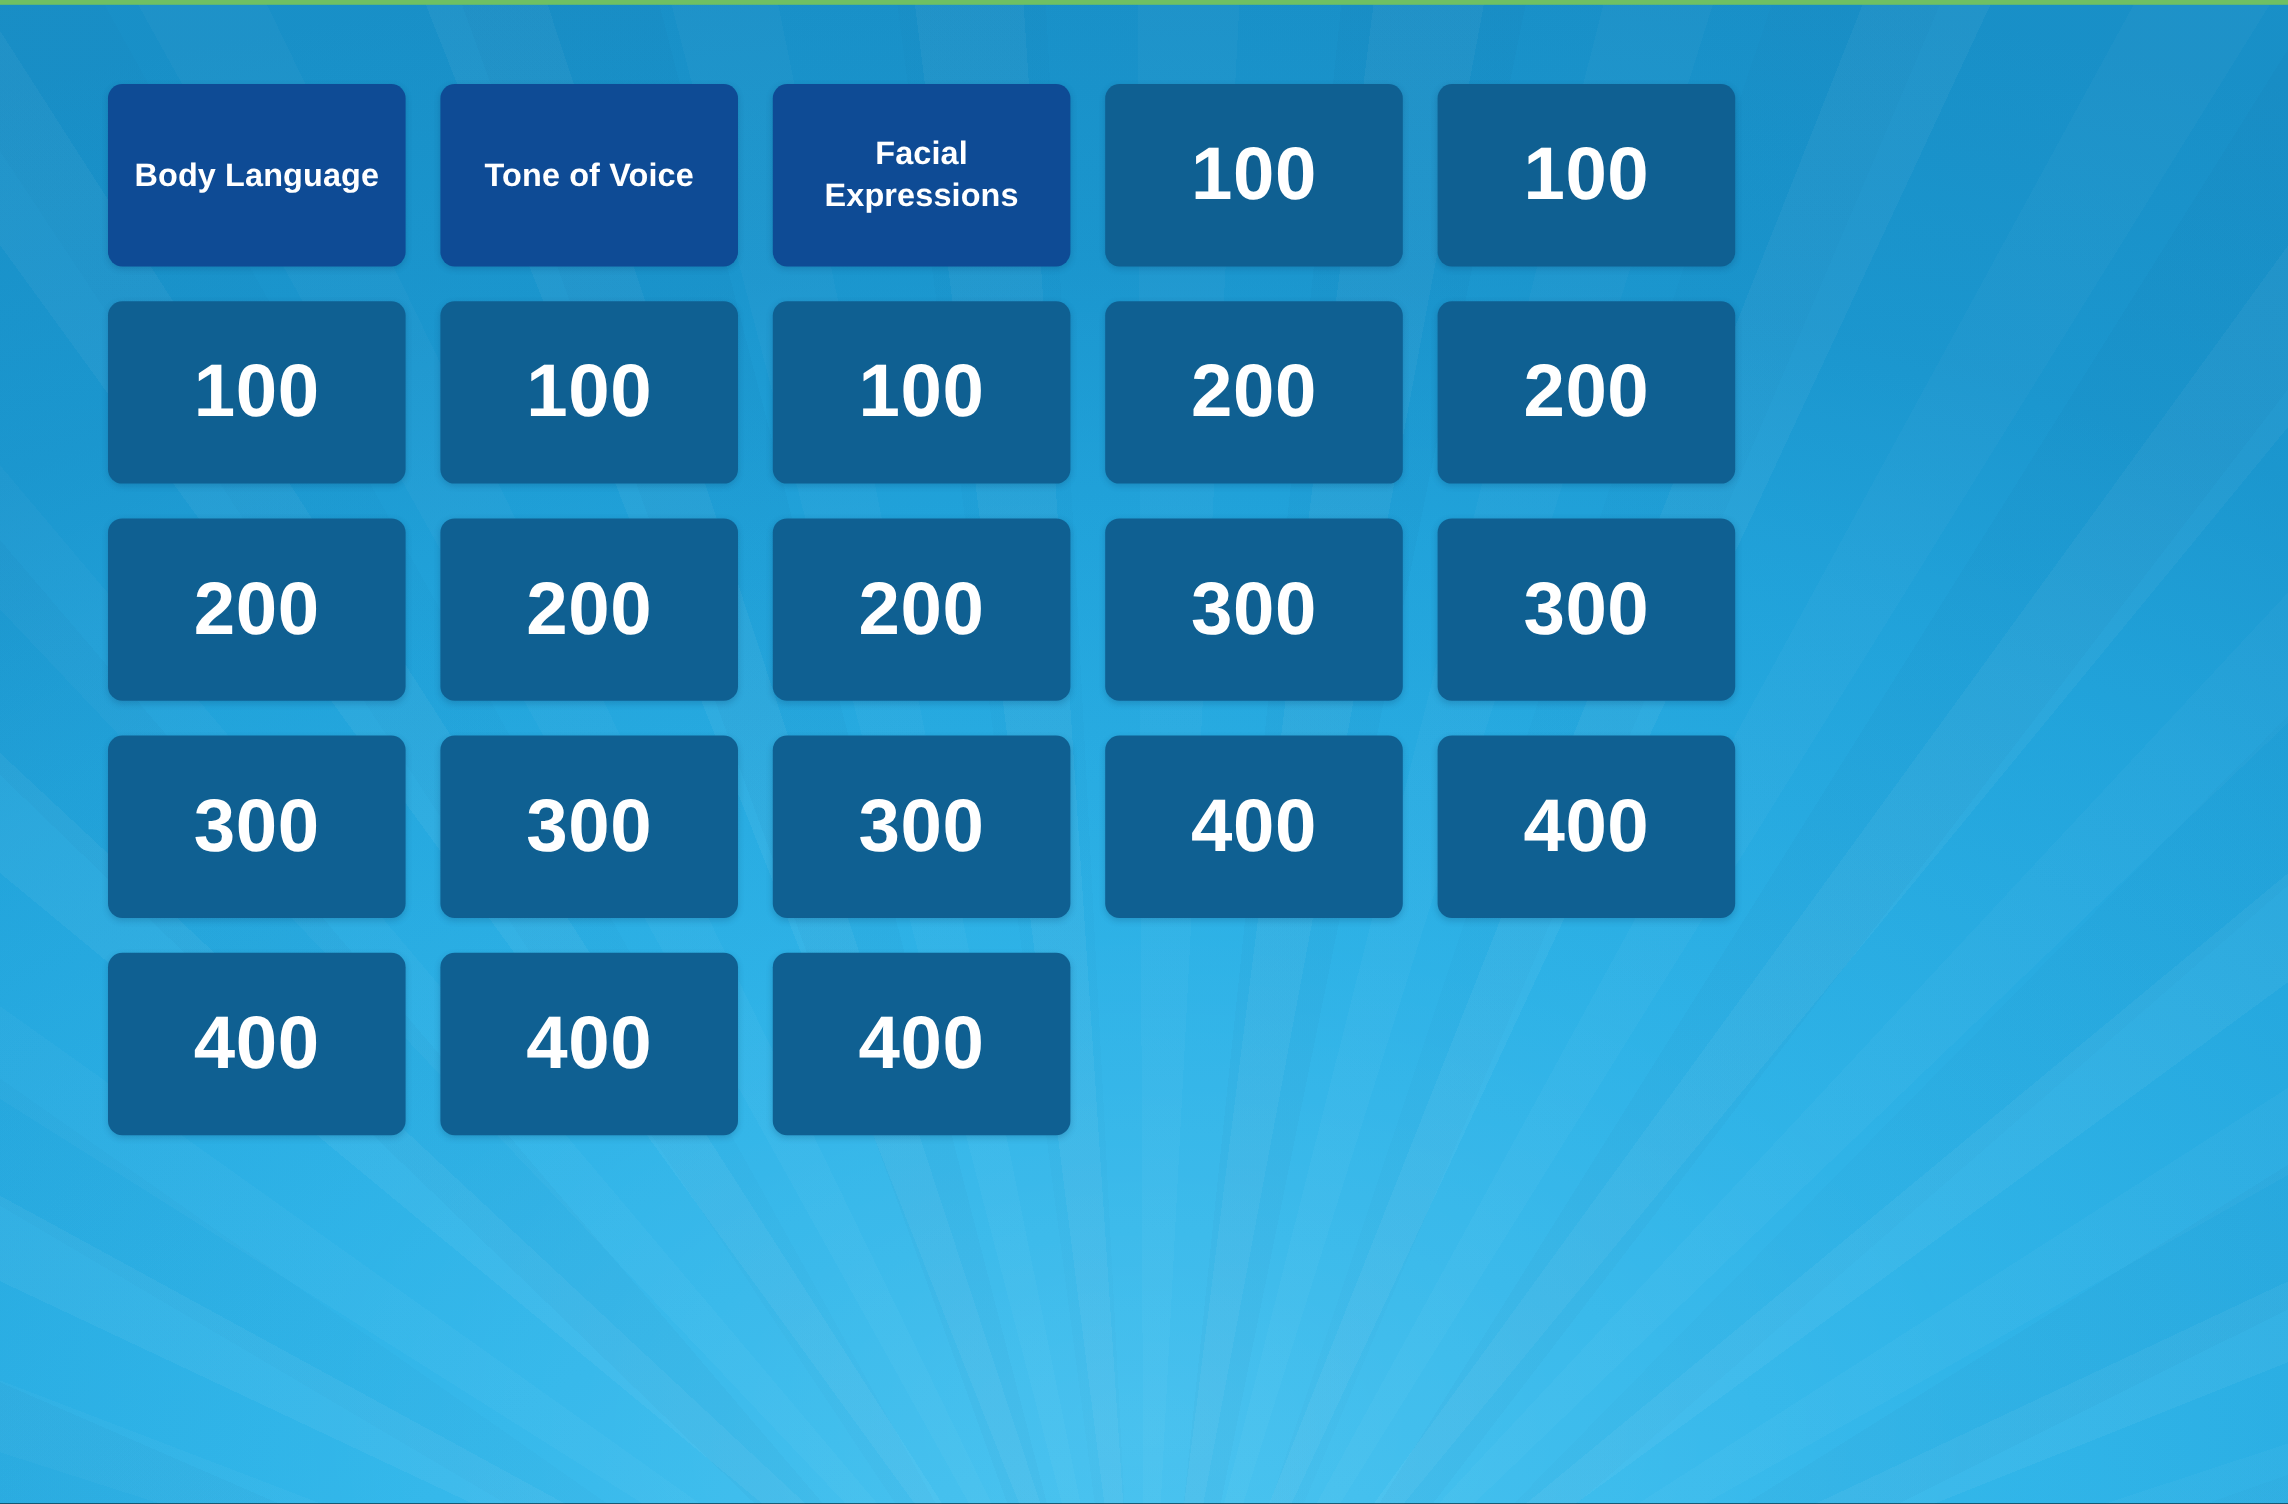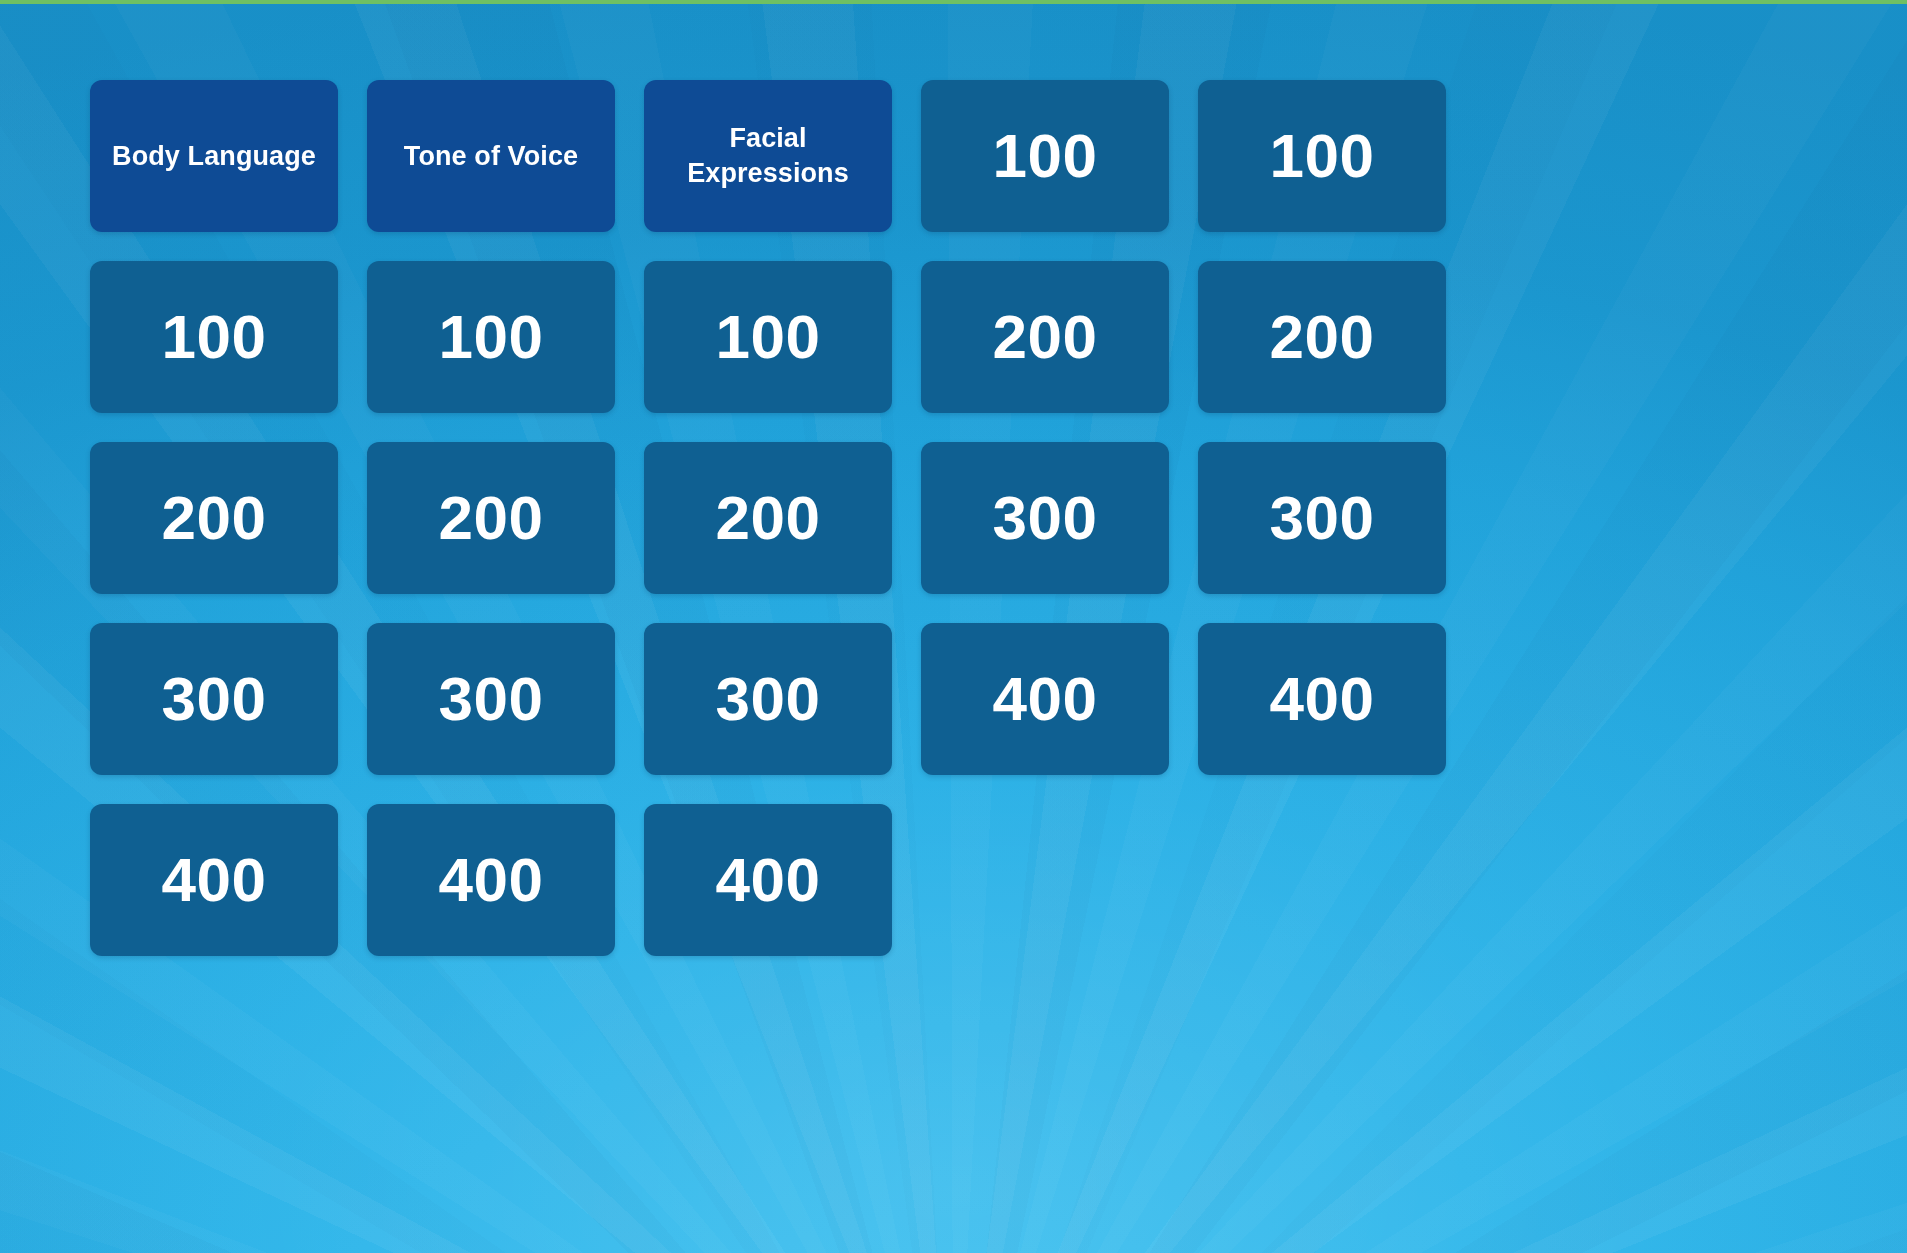--- a/index.html
+++ b/index.html
@@ -78,21 +78,21 @@
     width: 100%;
     height: 4px;
     background: #6FC063;
     z-index: 60;
   }
 
   
   .board-grid {
     position: absolute;
     left: 90px;
-    top: 80px;
+    top: 70px;
     width: 1400px;
     display: grid;
     grid-template-columns: repeat(5, 248px);
     grid-auto-rows: 152px;
     column-gap: 40px;
     row-gap: 30px;
     z-index: 20;
     gap: 29px;
   }
 

